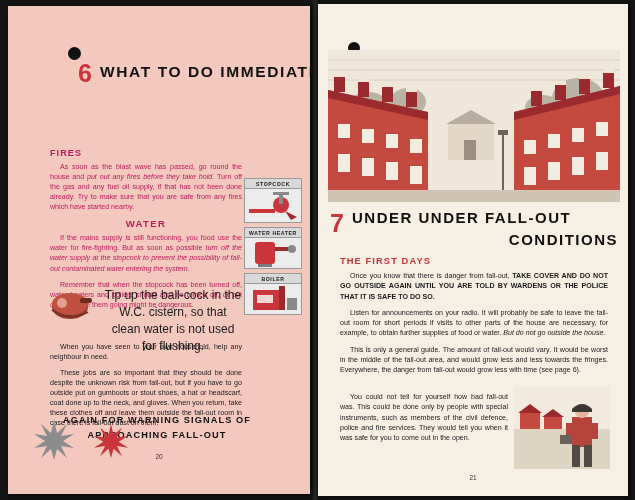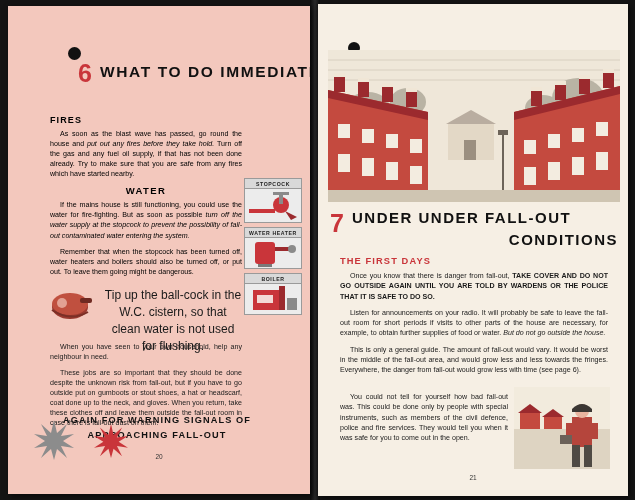--- a/index.html
+++ b/index.html
@@ -44,21 +44,21 @@
   }
   .l-head .t1{
     font-size:15.5px;font-weight:bold;letter-spacing:1.6px;
     margin-left:22px;white-space:nowrap;
   }
   .l-head .t2{
     font-size:15.5px;font-weight:bold;letter-spacing:1.6px;
     text-align:right;margin-top:6px;
   }
 
-  .l-body{position:absolute;left:42px;top:109px;width:192px;color:#000000;}
+  .l-body{position:absolute;left:42px;top:142px;width:192px;color:#be185d;}
   .sec-h{
     font-size:9px;font-weight:bold;letter-spacing:1.1px;margin:0 0 4px 0;
   }
   .sec-h.center{text-align:center;letter-spacing:1.4px;font-size:9.5px;margin-top:0;}
   p.b{
     font-size:7.1px;line-height:1.42;margin:0 0 6px 0;text-align:justify;
     text-indent:10px;
   }
   p.b i{font-style:italic;}
   p.b b{font-weight:bold;}
@@ -154,21 +154,21 @@
     <div class="l-head">
       <div class="num">6</div>
       <div class="t1">WHAT TO DO IMMEDIATELY</div>
     </div>
 
     <div class="l-body">
       <div class="sec-h">FIRES</div>
       <p class="b"><span>As soon as the blast wave has passed, go round the house and </span><i>put out any fires before they take hold.</i><span> Turn off the gas and any fuel oil supply, if that has not been done already. Try to make sure that you are safe from any fires which have started nearby.</span></p>
 
       <div class="sec-h center">WATER</div>
-      <p class="b"><span>If the mains house is still functioning, you could use the water for fire-fighting. But as soon as possible </span><i>turn off the water supply at the stopcock to prevent the possibility of fall-out contaminated water entering the system.</i></p>
+      <p class="b"><span>If the mains supply is still functioning, you food use the water for fire-fighting. But as soon as possible </span><i>turn off the water supply at the stopcock to prevent the possibility of fall-out contaminated water entering the system.</i></p>
       <p class="b">Remember that when the stopcock has been turned off, water heaters and boilers should also be turned off, or put out. To leave them going might be dangerous.</p>
     </div>
 
     <div class="panel">
       <div class="cap">STOPCOCK</div>
       <div class="pic">
         <svg width="56" height="33" viewBox="0 0 56 33">
           <rect x="0" y="0" width="56" height="33" fill="#ececec"></rect>
           <path d="M4 24 L30 24 L30 20 L4 20 Z" fill="#c9353a"></path>
           <circle cx="36" cy="16" r="8" fill="#c9353a"></circle>

